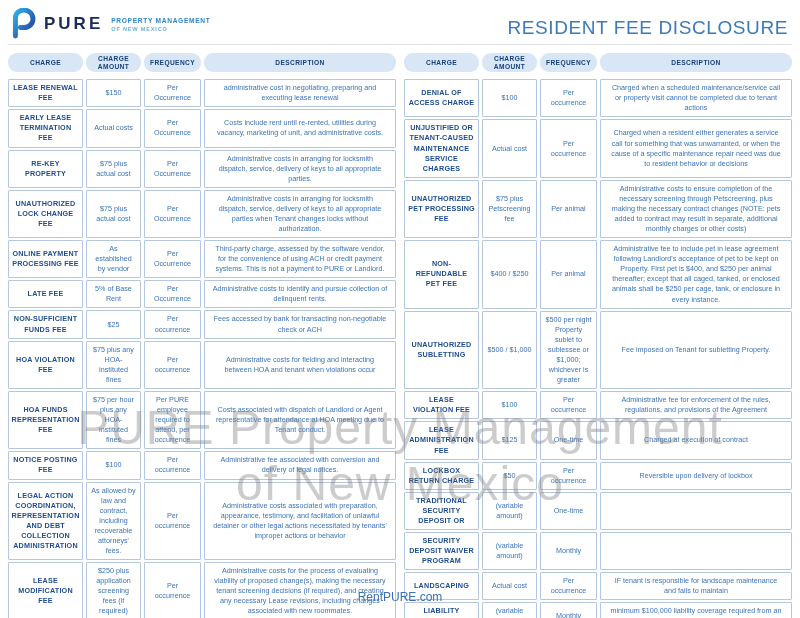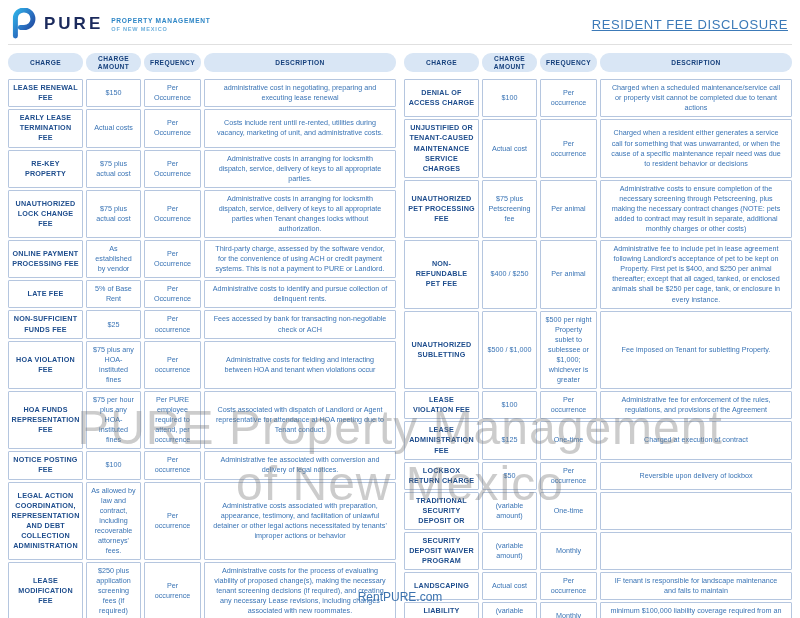--- a/index.html
+++ b/index.html
@@ -17,22 +17,22 @@
   .logo { display:flex; align-items:center; }
   .logo svg { width:27px; height:31px; display:block; }
   .brand { display:flex; align-items:center; margin-left:7px; }
   .brand-name {
     font-size:17px; font-weight:bold; color:#1b2a5c; letter-spacing:3px;
   }
   .tagline { margin-left:8px; padding-top:2px; }
   .tagline-1 { font-size:6.6px; font-weight:bold; color:#2e86c6; letter-spacing:.7px; }
   .tagline-2 { font-size:5.6px; font-weight:bold; color:#6fb0dc; letter-spacing:.8px; margin-top:1.5px; }
   h1.title {
-    font-size:13px; font-weight:500; color:#3c7ab8; letter-spacing:.6px;
-    margin-top:9px; white-space:nowrap;text-decoration:underline;
+    font-size:19px; font-weight:500; color:#3c7ab8; letter-spacing:.6px;
+    margin-top:9px; white-space:nowrap;
   }
   .rule { height:1px; background:#e0e0e0; margin:5px 8px 8px 8px; }
   
   main {
     display:grid; grid-template-columns:1fr 1fr; gap:8px;
     padding:0 8px; align-items:start;
   }
   .fee-table { display:flex; flex-direction:column; gap:2px; }
   .pill-row, .trow {
     display:grid; grid-template-columns:75px 55px 57px 1fr; gap:3px;

